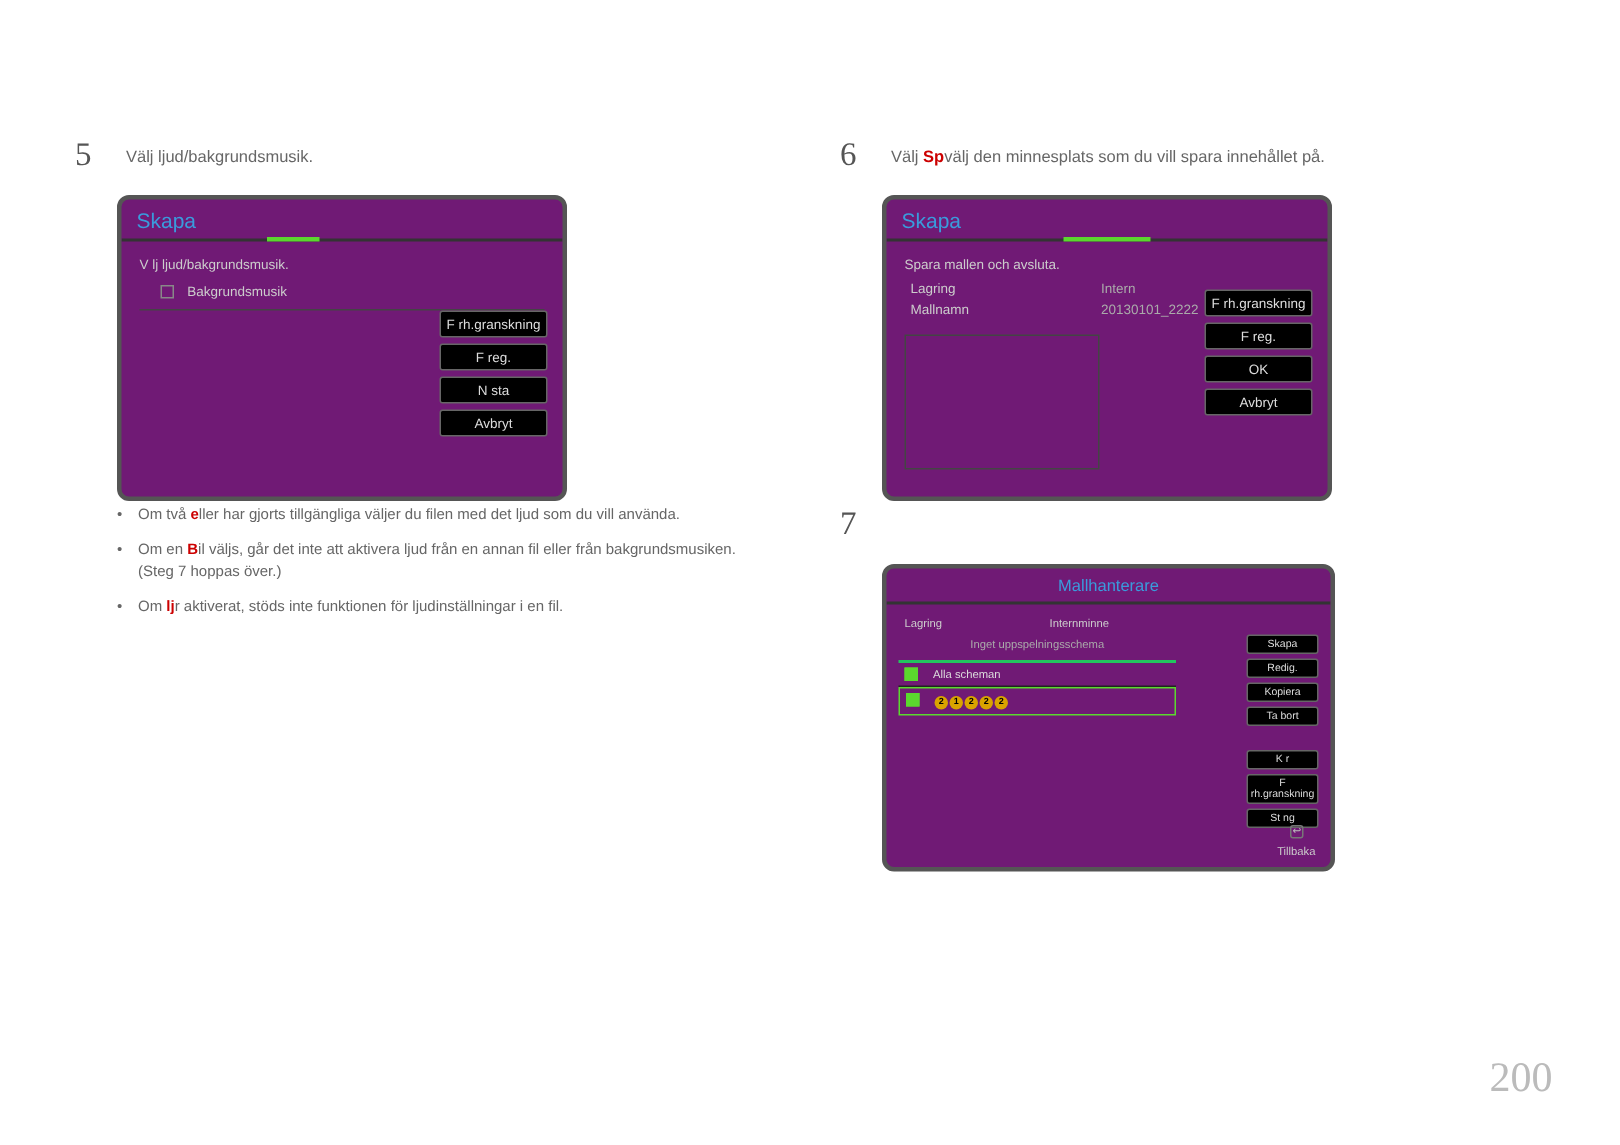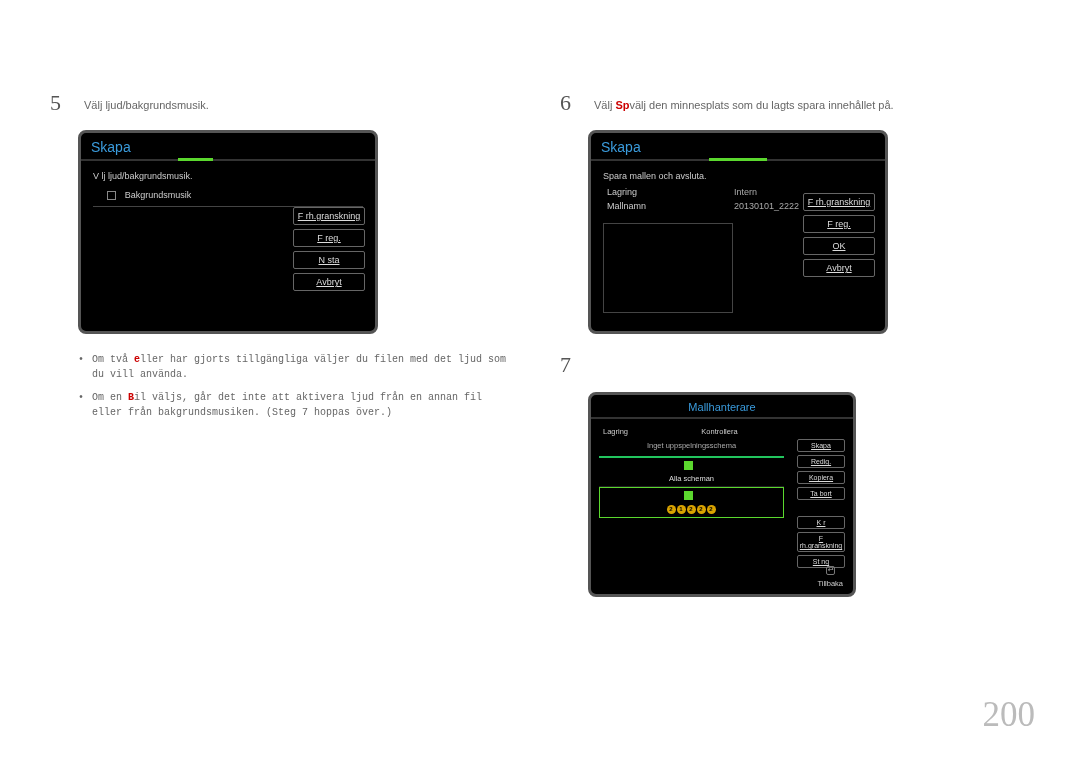--- a/index.html
+++ b/index.html
@@ -13,31 +13,31 @@
     padding: 90px 50px 0 50px;
   }
   .cols { display: flex; gap: 40px; }
   .col { flex: 1; }
 
   .step { display: flex; gap: 14px; margin-bottom: 14px; }
   .step-num { font-size: 22px; font-weight: 300; color: #555; min-width: 20px; font-family: "Times New Roman", serif; }
   .step-text { font-size: 11px; color: #666; padding-top: 7px; line-height: 1.5; }
 
   .panel {
-    background: #000000;
+    background: #701a75;
     border: 3px solid #555;
     border-radius: 8px;
     color: #ddd;
     font-size: 10px;
     padding: 0;
-    margin: 0 0 18px 28px;
+    margin: 0 0 2px 28px;
     width: 300px;
     overflow: hidden;
   }
-  .panel-sm { width: 268px; font-size: 7.5px; }
+  .panel-sm { width: 302px; font-size: 7.5px; }
 
   .panel-title {
     color: #3a9bdc;
     font-size: 14px;
     padding: 6px 10px 4px;
     border-bottom: 2px solid #333;
     position: relative;
   }
   .panel-title-sm { font-size: 11px; text-align: center; color:#3a9bdc; padding:6px 0 4px; border-bottom:2px solid #333; position:relative;}
   .title-stripe { position:absolute; left:40%; right:40%; bottom:-2px; height:3px; background:#5bd82e; }
@@ -60,54 +60,53 @@
   .btn-col2 { top: 32px; }
   .pbtn {
     width: 72px;
     padding: 3px 0;
     text-align: center;
     border: 1px solid #666;
     border-radius: 2px;
     font-size: 9px;
     color: #ddd;
     background: #000;
-    text-decoration: underline;
   }
 
   .fieldrow { display:flex; gap:20px; font-size:9px; color:#ccc; margin-top:4px; padding-left:4px; }
   .fieldrow .lab { width:60px; }
   .fieldrow .val { color:#aaa;padding-left:47px; }
 
   .notes { margin: 0 0 0 28px; width: 430px; }
-  .notes li { font-size: 10px; color:#666; line-height:1.5; margin-bottom:8px; list-style: none; position:relative; padding-left:14px;font-family:Liberation Mono, monospace;}
+  .notes li { font-size: 10px; color:#666; line-height:1.5; margin-bottom:8px; list-style: none; position:relative; padding-left:14px;}
   .notes li::before { content:"•"; position:absolute; left:0; }
   .notes li .indent { display:block; padding-left:14px; }
 
   
   .mh-row { display:flex; align-items:center; padding:2px 4px; }
   .mh-row .mh-lab { width:56px; }
   .mh-row .mh-val { flex:1; text-align:center; }
   .mh-header { font-size:7.5px; color:#ccc; }
   .mh-sub { font-size:7.5px; color:#aaa; text-align:center; padding:3px 0 6px; border-bottom:2px solid #22c55e;}
-  .mh-item { display:flex; align-items:center; gap:4px; padding:3px 4px; border-bottom:1px solid #222;flex-direction:column;}
+  .mh-item { display:flex; align-items:flex-start; gap:4px; padding:3px 4px; border-bottom:1px solid #222;}
   .mh-item.sel { border:1px solid #5bd82e; }
   .digits span { display:inline-block; width:9px; height:9px; line-height:9px; text-align:center; border-radius:50%; background:#d9a300; color:#000; font-size:6px; font-weight:bold; margin-right:1px;}
   .mh-btns { position:absolute; right:8px; top:20px; display:flex; flex-direction:column; gap:3px;}
   .mh-btns .pbtn { width:48px; font-size:7px; padding:2px 0;}
   .mh-foot { position:absolute; right:10px; bottom:6px; font-size:7.5px; color:#ccc; display:flex; align-items:center; gap:4px;flex-direction:column;}
   .ret-icon { display:inline-block; width:9px; height:9px; border:1px solid #777; border-radius:2px; position:relative;}
   .ret-icon::after{content:"↩"; font-size:7px; position:absolute; left:1px; top:-1px; color:#bbb;}
 
   .highlight-red { color:#c00; font-weight:bold; }
 
   .page-num {
     position: absolute;
     right: 45px;
     bottom: 28px;
-    font-size: 35px;
+    font-size: 28px;
     font-weight: 300;
     color: #bbb;
     font-family: "Times New Roman", serif;
   }
 </style>
 </head>
 <body>
 
 <div class="cols">
 
@@ -138,28 +137,31 @@
       </div>
     </div>
 
     <ul class="notes">
       <li>
         <span>Om två </span><span class="highlight-red">e</span><span>ller har gjorts tillgängliga väljer du filen med det ljud som du vill använda.</span>
       </li>
       <li>
         <span>Om en </span><span class="highlight-red">B</span><span>il väljs, går det inte att aktivera ljud från en annan fil eller från bakgrundsmusiken. (Steg 7 hoppas över.)</span>
       </li>
+      <li>
+        <span>Om </span><span class="highlight-red">lj</span><span>r aktiverat, stöds inte funktionen för ljudinställningar i en fil.</span>
+      </li>
     </ul>
   </div>
 
   <div class="col">
     <div class="step">
       <div class="step-num">6</div>
       <div class="step-text">
-        <span>Välj </span><span class="highlight-red">Sp</span><span>välj den minnesplats som du lagts spara innehållet på.</span>
+        <span>Välj </span><span class="highlight-red">Sp</span><span>välj den minnesplats som du vill spara innehållet på.</span>
       </div>
     </div>
 
     <div class="panel">
       <div class="panel-title">
         <span>Skapa</span>
         <div class="title-stripe"></div>
       </div>
       <div class="panel-body">
         <div style="font-size:9px;color:#ccc;margin-bottom:6px;">Spara mallen och avsluta.</div>
@@ -186,21 +188,21 @@
     </div>
 
     <div class="panel panel-sm">
       <div class="panel-title-sm">
         <span>Mallhanterare</span>
       </div>
       <div class="panel-body panel-body-sm">
         <div style="width:185px;">
           <div class="mh-row mh-header">
             <span class="mh-lab">Lagring</span>
-            <span class="mh-val">Kontrollera</span>
+            <span class="mh-val">Internminne</span>
           </div>
           <div class="mh-sub">Inget uppspelningsschema</div>
           <div class="mh-item">
             <span class="chk green"></span>
             <span>Alla scheman</span>
           </div>
           <div class="mh-item sel">
             <span class="chk green"></span>
             <span class="digits">
               <span>2</span><span>1</span><span>2</span><span>2</span><span>2</span>

